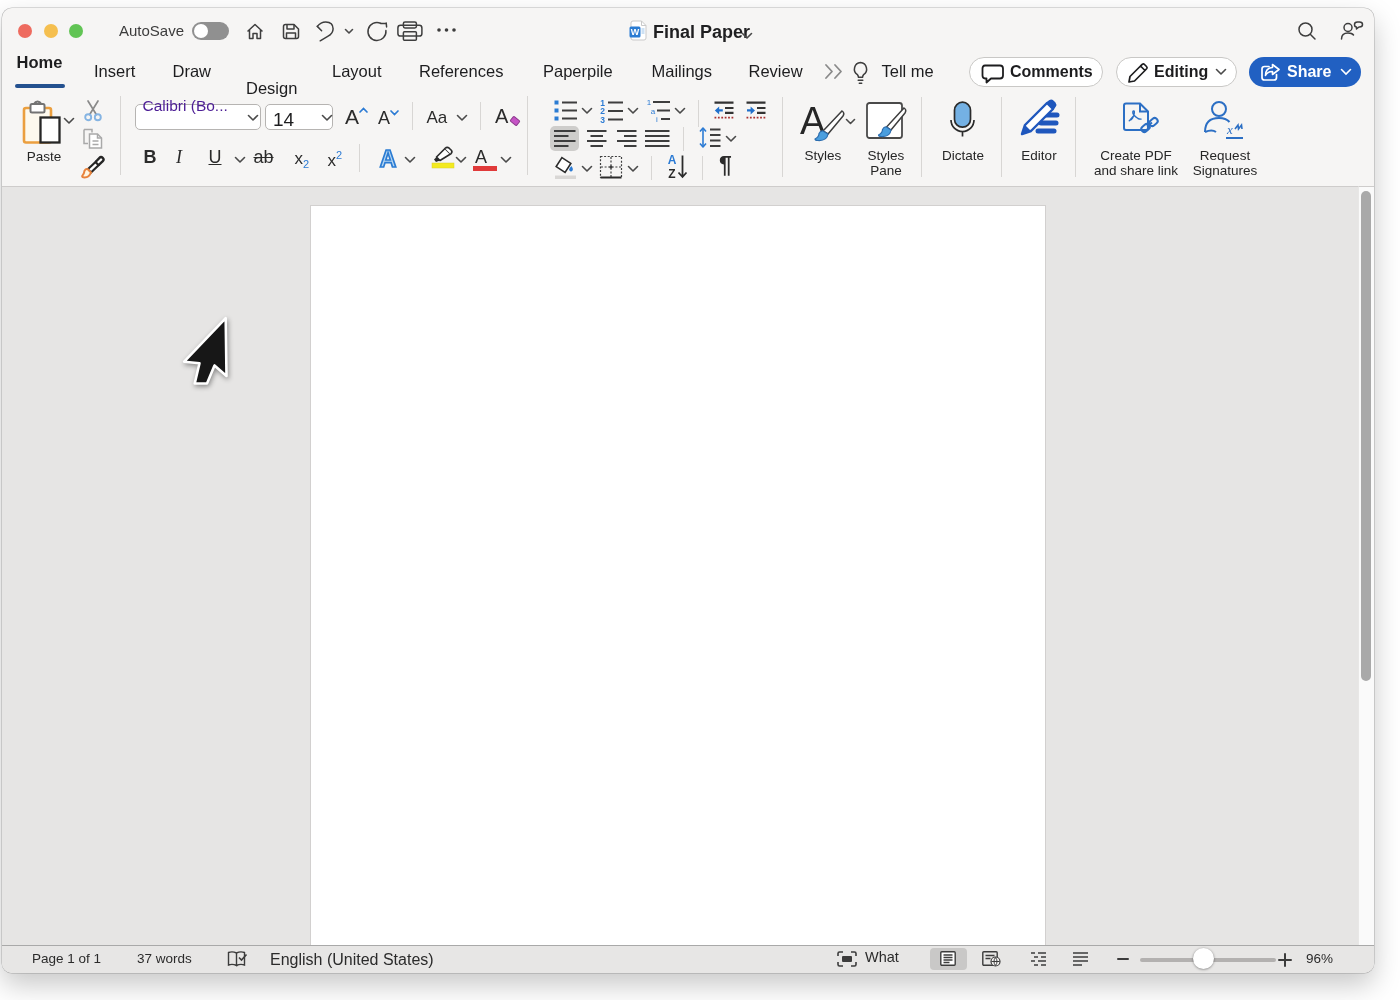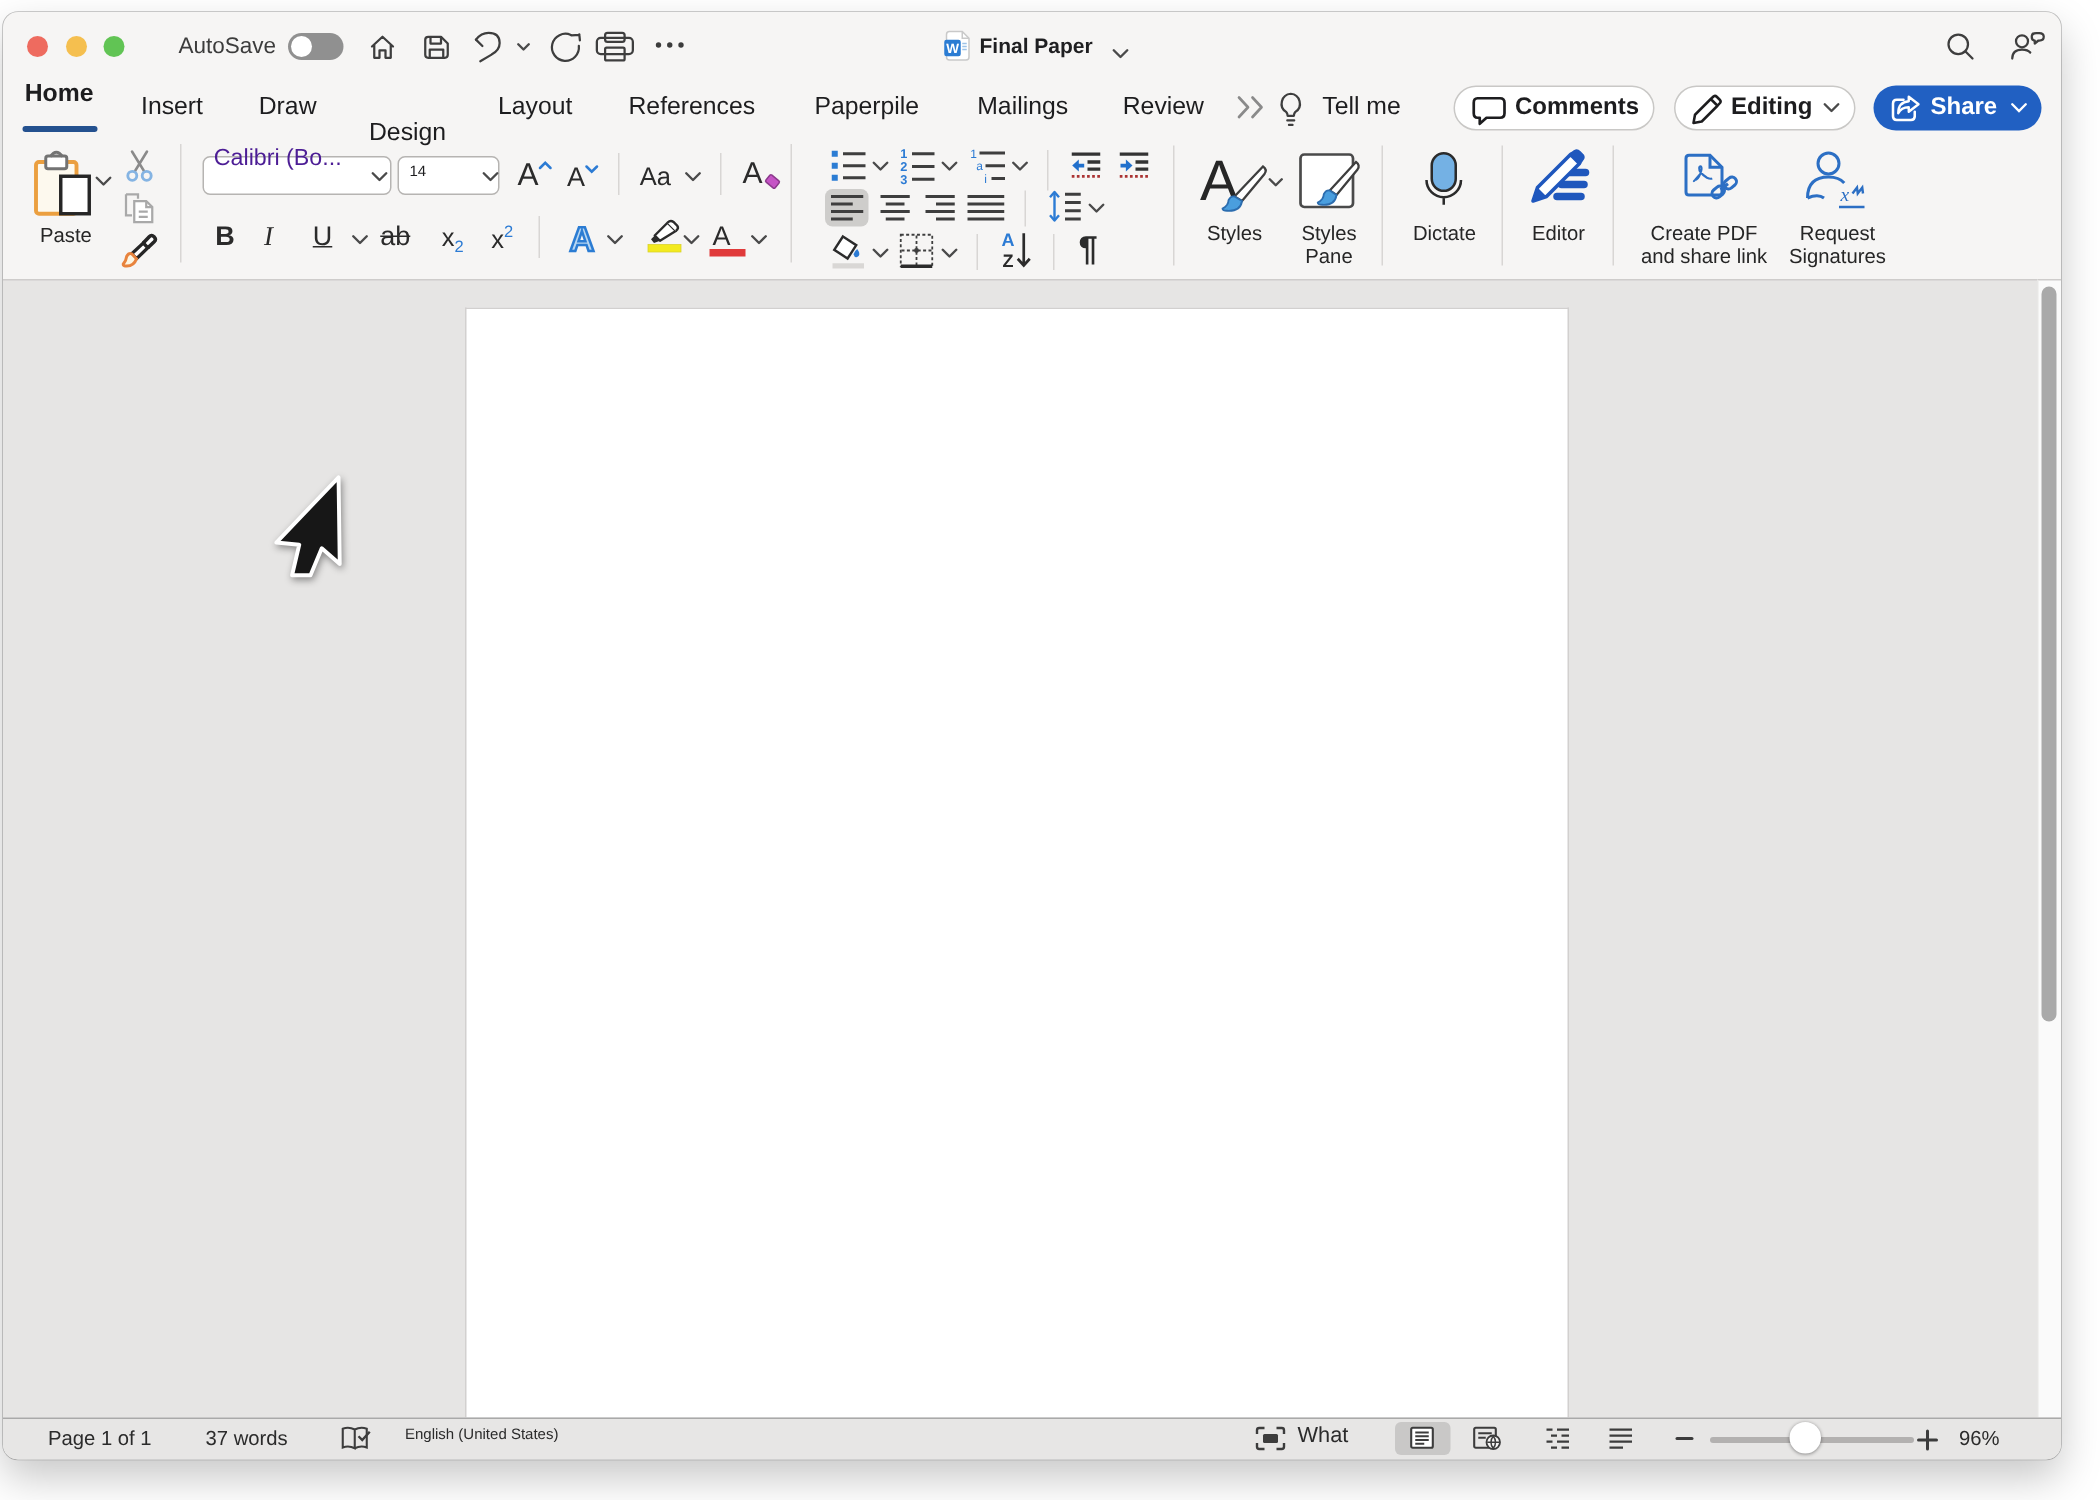--- a/index.html
+++ b/index.html
@@ -55,21 +55,21 @@
       <circle cx="18" cy="3" r="1.8" fill="#3c3c3c"></circle>
   </svg>
 
   <svg class="ab" style="left:627px;top:12px;" width="18" height="21">
     <path d="M4 1 H12.5 L17 5.5 V18 Q17 20 15 20 H4 Q2 20 2 18 V3 Q2 1 4 1 Z" fill="#fff" stroke="#c9c9c9" stroke-width="1"></path>
     <path d="M12.5 1 V5.5 H17" fill="none" stroke="#c9c9c9" stroke-width="1"></path>
     <rect x="0.5" y="6.5" width="11" height="11" rx="1.5" fill="#2b7cd3"></rect>
     <text x="6" y="15.2" font-size="9" font-weight="bold" fill="#fff" text-anchor="middle" font-family="'Liberation Sans',sans-serif">W</text>
     <path d="M12.5 9 h3 M12.5 11 h3 M12.5 13 h3" stroke="#9cc3e8" stroke-width="1"></path>
   </svg>
-  <div class="ab" style="left:651px;top:14px;font-size:14px;font-weight:bold;color:#1f1f21;">Final Paper</div>
+  <div class="ab" style="left:651px;top:14px;font-size:18px;font-weight:bold;color:#1f1f21;">Final Paper</div>
   <svg class="ab" style="left:739px;top:24px;" width="12" height="8">
       <path class="chev" d="M1.5 1.5 L6 6 L10.5 1.5"></path>
     </svg>
 
   <svg class="ab" style="left:1295px;top:13px;" width="20" height="20">
     <circle cx="8.5" cy="8.5" r="6.5" class="ic" stroke-width="1.8"></circle>
     <path class="ic" stroke-width="1.8" d="M13.5 13.5 L18 18"></path>
   </svg>
   <svg class="ab" style="left:1338px;top:13px;" width="24" height="19">
     <circle cx="8" cy="6.5" r="4" class="ic" stroke-width="1.7"></circle>
@@ -148,21 +148,21 @@
     <path d="M6.8 14.2 L10 17.5 Q8 23 2.3 22.3 Q1 22.2 1.2 21 Q3.2 18.5 3.5 15.8 Q4.8 13.5 6.8 14.2 Z" fill="#fdf6e3" stroke="#e8833d" stroke-width="2"></path>
   </svg>
   <div class="vdiv" style="left:118px;top:88px;height:79px;"></div>
 
   <div class="ab" style="left:132.5px;top:96px;width:126px;height:25.5px;background:#fff;border:1px solid #b6b4b2;border-radius:5px;"></div>
   <div class="ab" style="left:140.5px;top:89px;font-size:15.5px;color:#4c1d95;">Calibri (Bo...</div>
   <svg class="ab" style="left:244.5px;top:105.5px;" width="12" height="8">
       <path class="chev" d="M1.5 1.5 L6 6 L10.5 1.5"></path>
     </svg>
   <div class="ab" style="left:262.5px;top:96px;width:68px;height:25.5px;background:#fff;border:1px solid #b6b4b2;border-radius:5px;"></div>
-  <div class="ab" style="left:271px;top:100.5px;font-size:10px;color:#1d1d1f;">14</div>
+  <div class="ab" style="left:271px;top:100.5px;font-size:19px;color:#1d1d1f;">14</div>
   <svg class="ab" style="left:318.5px;top:105.5px;" width="12" height="8">
       <path class="chev" d="M1.5 1.5 L6 6 L10.5 1.5"></path>
     </svg>
   <div class="ab" style="left:343px;top:97px;font-size:21px;color:#2b2b2b;">A</div>
   <svg class="ab" style="left:357px;top:99px;" width="9" height="6">
       <path d="M1 5 L4.5 1.5 L8 5" fill="none" stroke="#2c7bd4" stroke-width="1.7" stroke-linecap="round"></path>
     </svg>
   <div class="ab" style="left:376px;top:100px;font-size:18px;color:#2b2b2b;">A</div>
   <svg class="ab" style="left:388px;top:102px;" width="9" height="6">
       <path d="M1 1 L4.5 4.5 L8 1" fill="none" stroke="#2c7bd4" stroke-width="1.7" stroke-linecap="round"></path>
@@ -367,21 +367,21 @@
     <path d="M42.7 1.2 L43.5 59 L31.5 48.5 L24 66.5 L11.7 66.5 L16.5 46.2 L1.2 44.7 Z" fill="#171717" stroke="#fff" stroke-width="2.6" stroke-linejoin="round" filter="drop-shadow(1px 2px 2.5px rgba(0,0,0,0.4))"></path>
   </svg>
 
   <div class="ab" style="left:0;top:936.5px;width:1372px;height:28.5px;background:#e7e6e5;border-top:1px solid #a9a9a9;"></div>
   <div class="ab" style="left:30px;top:943px;font-size:13.5px;color:#2b2b2b;">Page 1 of 1</div>
   <div class="ab" style="left:135px;top:943px;font-size:13.5px;color:#2b2b2b;">37 words</div>
   <svg class="ab" style="left:225px;top:941.5px;" width="21" height="18">
     <path d="M1.5 2.5 Q5.5 1 9.5 3 V15.5 Q5.5 13.5 1.5 15 Z M9.5 3 Q13.5 1 17.5 2.5 V15 Q13.5 13.5 9.5 15.5" fill="none" stroke="#3c3c3c" stroke-width="1.4"></path>
     <path d="M12 7.5 L14.5 10 L19.5 4.5" fill="none" stroke="#3c3c3c" stroke-width="1.6"></path>
   </svg>
-  <div class="ab" style="left:268px;top:943px;font-size:10px;color:#2b2b2b;">English (United States)</div>
+  <div class="ab" style="left:268px;top:943px;font-size:16px;color:#2b2b2b;">English (United States)</div>
   <svg class="ab" style="left:835px;top:942.5px;" width="20" height="16">
     <path d="M1 5 V2.5 Q1 1 2.5 1 H6 M14 1 H17.5 Q19 1 19 2.5 V5 M19 11 V13.5 Q19 15 17.5 15 H14 M6 15 H2.5 Q1 15 1 13.5 V11" fill="none" stroke="#3c3c3c" stroke-width="1.6"></path>
     <rect x="5" y="5" width="10" height="6" rx="1" fill="#3c3c3c"></rect>
   </svg>
   <div class="ab" style="left:863px;top:941px;font-size:14.5px;color:#2b2b2b;">What</div>
   <div class="ab" style="left:928px;top:939.5px;width:37px;height:22.5px;background:#c9c8c7;border-radius:4px;"></div>
   <svg class="ab" style="left:938px;top:943px;" width="16" height="15">
     <rect x="0.8" y="0.8" width="14.4" height="13.4" rx="1" fill="#fff" stroke="#3c3c3c" stroke-width="1.4"></rect>
     <path d="M3.5 4 h9 M3.5 6.5 h9 M3.5 9 h9 M3.5 11.5 h6" stroke="#3c3c3c" stroke-width="1.3"></path>
   </svg>

